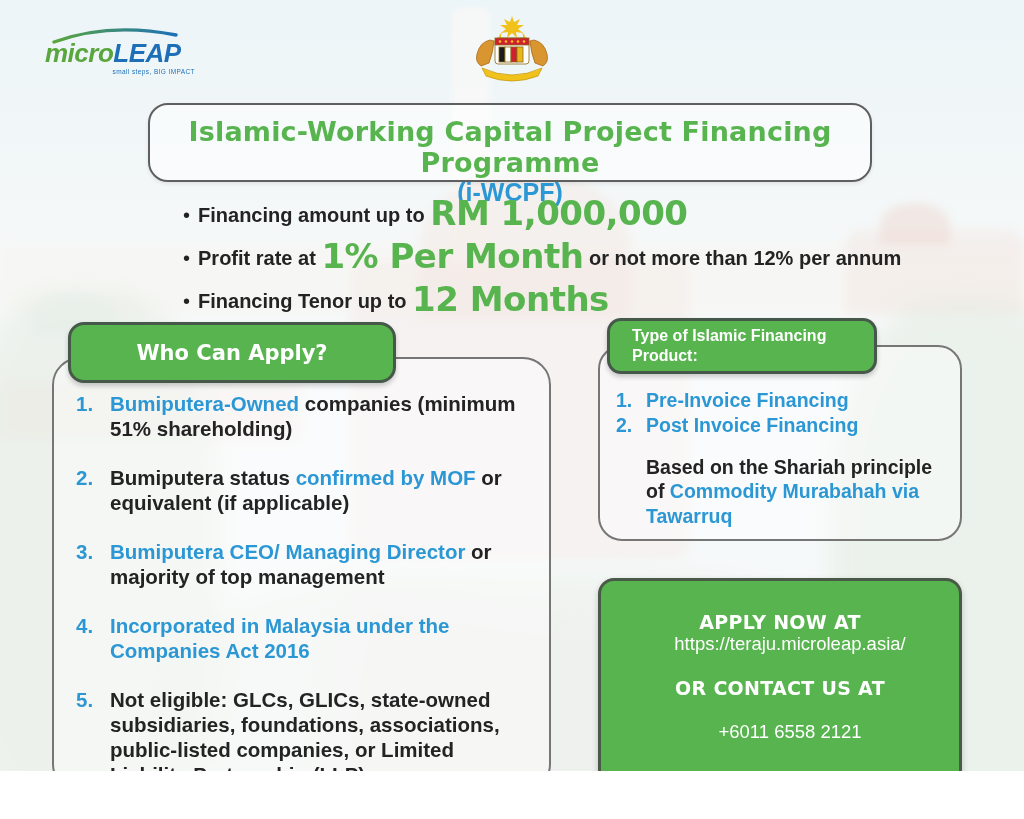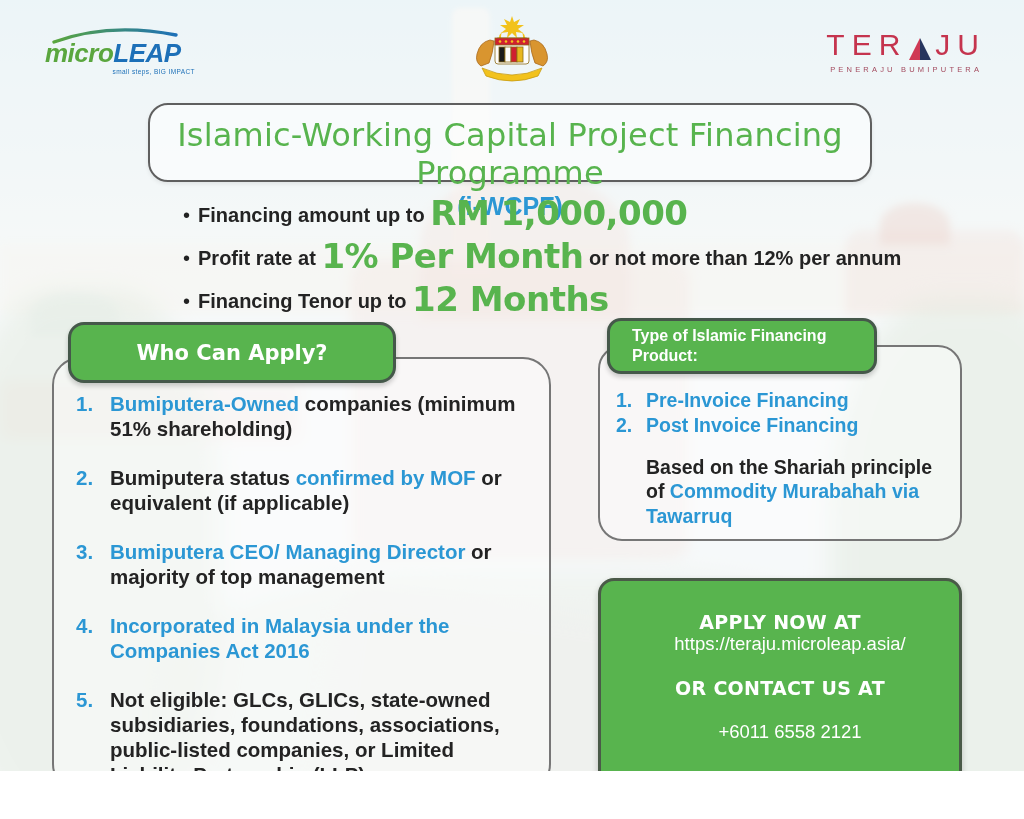--- a/index.html
+++ b/index.html
@@ -41,21 +41,21 @@
 
   .logo-teraju{position:absolute;right:38px;top:30px;text-align:center;z-index:5;}
   .logo-teraju .word{font-size:30px;font-weight:400;color:var(--teraju-red);letter-spacing:7px;line-height:1;display:flex;align-items:flex-end;justify-content:center;}
   .logo-teraju .word svg{margin:0 2px -1px 0;}
   .logo-teraju .tagline{font-size:7.5px;letter-spacing:3.2px;color:#a34a5e;margin-top:5px;}
 
   
   .title-box{position:absolute;left:148px;top:103px;width:724px;height:79px;border:2px solid #5f5f5f;
     border-radius:20px;background:rgba(255,255,255,0.5);text-align:center;padding-top:11px;z-index:4;
     box-shadow:0 2px 4px rgba(0,0,0,0.08);}
-  .title-line1{font-size:32px;font-weight:400;color:var(--green);letter-spacing:.2px;font-family:"DejaVu Sans","Liberation Sans",sans-serif;}
+  .title-line1{font-size:27px;font-weight:700;color:var(--green);letter-spacing:.2px;font-family:"DejaVu Sans","Liberation Sans",sans-serif;}
   .title-line2{font-size:25px;font-weight:800;color:var(--blue);font-family:Liberation Sans, sans-serif;}
 
   
   .highlights{position:absolute;left:183px;top:193px;width:680px;z-index:4;}
   .hl{margin-bottom:3px;white-space:nowrap;}
   .hl .dot{font-size:20px;color:#222;margin-right:8px;vertical-align:3px;}
   .hl .pre,.hl .post{font-size:20px;font-weight:600;color:var(--text-dark);vertical-align:3px;}
   .hl .big{font-size:34px;font-weight:800;color:var(--green);font-family:"DejaVu Sans","Liberation Sans",sans-serif;letter-spacing:-0.5px;}
 
   
@@ -151,31 +151,20 @@
       <circle cx="30" cy="25.5" r="1.3" fill="#f2c21c" stroke="none"></circle>
       <circle cx="36" cy="25.5" r="1.3" fill="#f2c21c" stroke="none"></circle>
       <circle cx="42" cy="25.5" r="1.3" fill="#f2c21c" stroke="none"></circle>
       <circle cx="48" cy="25.5" r="1.3" fill="#f2c21c" stroke="none"></circle>
       <circle cx="54" cy="25.5" r="1.3" fill="#f2c21c" stroke="none"></circle>
     </g>
 
     <path d="M12 52 q30 14 60 0 l-4 8 q-26 10 -52 0z" fill="#f2c21c" stroke="#c79a10" stroke-width="0.8"></path>
   </svg>
 
-  <div class="logo-teraju">
-    <div class="word">
-      <span>TER</span>
-      <svg width="26" height="24" viewBox="0 0 26 24">
-        <polygon points="13,1 2,23 13,23" fill="#cf3a55"></polygon>
-        <polygon points="13,1 24,23 13,23" fill="#26355e"></polygon>
-      </svg>
-      <span>JU</span>
-    </div>
-    <div class="tagline">PENERAJU BUMIPUTERA</div>
-  </div>
 
   <div class="title-box">
     <div class="title-line1">Islamic-Working Capital Project Financing Programme</div>
     <div class="title-line2">(i-WCPF)</div>
   </div>
 
   <div class="highlights">
     <div class="hl">
       <span class="dot">•</span><span class="pre">Financing amount up to </span><span class="big">RM 1,000,000</span><span class="post"></span>
     </div>

